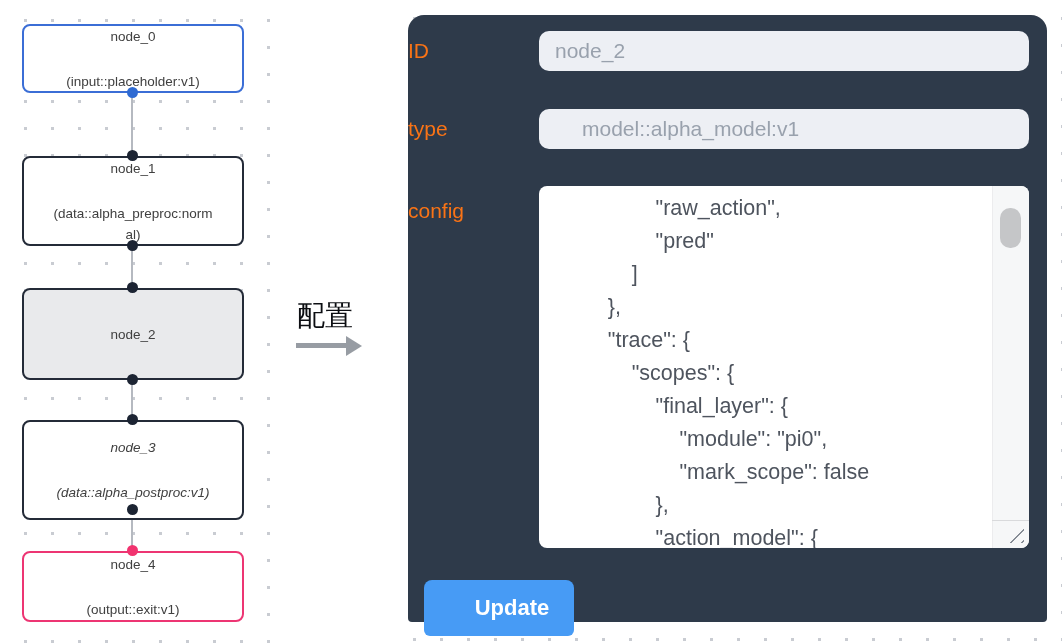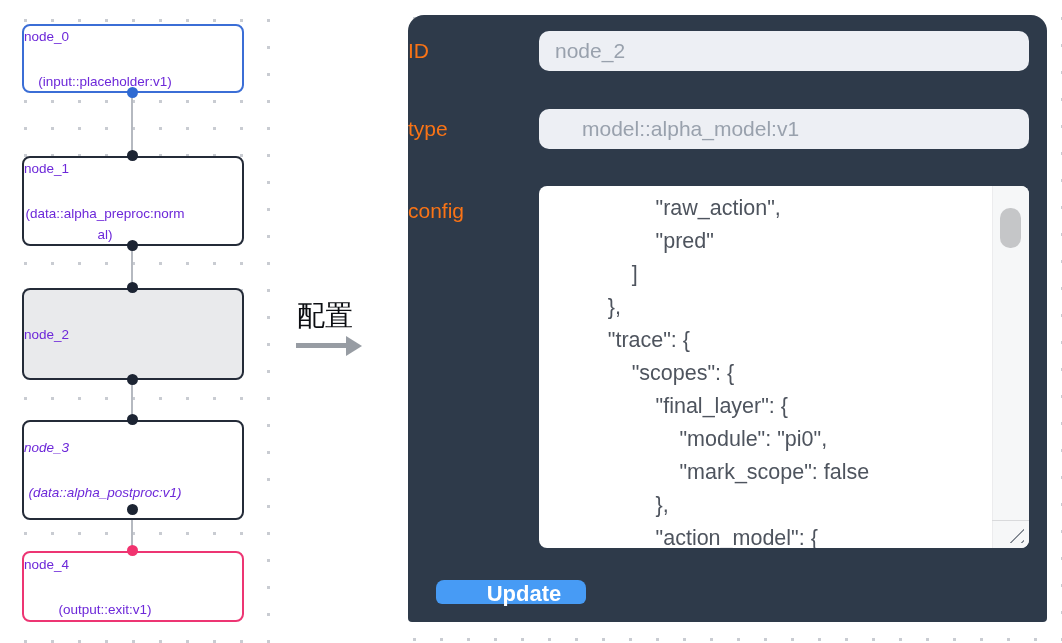--- a/index.html
+++ b/index.html
@@ -12,22 +12,22 @@
     background-image:radial-gradient(circle,#c9ccd2 1.5px,transparent 1.7px);
     background-size:27px 27px;
   }
   .dots-left{left:0;width:272px;background-position:12px 7px;}
   .dots-right{left:396px;width:666px;background-position:5px 5px;}
 
   
   .node{
     position:absolute;left:22px;width:222px;box-sizing:border-box;
     background:#ffffff;border:2px solid #242b38;border-radius:8px;
-    display:flex;flex-direction:column;align-items:flex-start;justify-content:center;
-    font-size:13.5px;line-height:21px;color:#6d28d9;text-align:center;cursor:pointer;gap:24px;
+    display:flex;flex-direction:column;align-items:center;justify-content:center;
+    font-size:13.5px;line-height:21px;color:#404040;text-align:center;cursor:pointer;gap:24px;
   }
   .node-sub{width:162px;word-break:break-all;}
   .n0{top:24px;height:69px;border-color:#3b6ed6;}
   .n1{top:156px;height:90px;}
   .n2{top:288px;height:92px;background:#e9eaec;border-width:2.5px;}
   .n3{top:420px;height:100px;font-style:italic;}
   .n4{top:551px;height:71px;border-color:#ed3573;}
 
   .edge{position:absolute;left:131px;width:2px;background:#b5b9c0;}
   .port{position:absolute;left:127px;width:11px;height:11px;border-radius:50%;background:#1c2433;}
@@ -62,21 +62,21 @@
     font-family:"Liberation Sans", sans-serif;font-size:21.5px;line-height:33px;
     color:#4e545e;padding:6px 0 0 21px;white-space:pre;}
   .scroll-track{position:absolute;right:0;top:0;width:37px;height:362px;
     background:#f6f7f8;border-left:1px solid #ececee;border-radius:0 8px 8px 0;box-sizing:border-box;}
   .scroll-thumb{position:absolute;right:8px;top:22px;width:21px;height:40px;
     background:#c5c6c8;border-radius:10px;}
   .corner-line{position:absolute;right:0;top:334px;width:37px;height:1px;background:#d9dadc;}
   .resize-grip{position:absolute;right:5px;bottom:5px;width:15px;height:15px;
     background:repeating-linear-gradient(135deg,transparent,transparent 3px,#868c95 3px,#868c95 4.5px,transparent 4.5px,transparent 8px);
     clip-path:polygon(100% 0,100% 100%,0 100%);}
-  .update-btn{position:absolute;left:28px;top:565px;width:150px;height:24px;
+  .update-btn{position:absolute;left:16px;top:565px;width:150px;height:56px;
     background:#479bf5;border:none;border-radius:8px 8px 6px 6px;color:#ffffff;
     font-size:22px;font-weight:600;font-family:"Liberation Sans", sans-serif;cursor:pointer;padding-left:32px;}
 </style>
 </head>
 <body>
 
 <div class="page">
 
   <div class="dots dots-left"></div>
   <div class="dots dots-right"></div>

